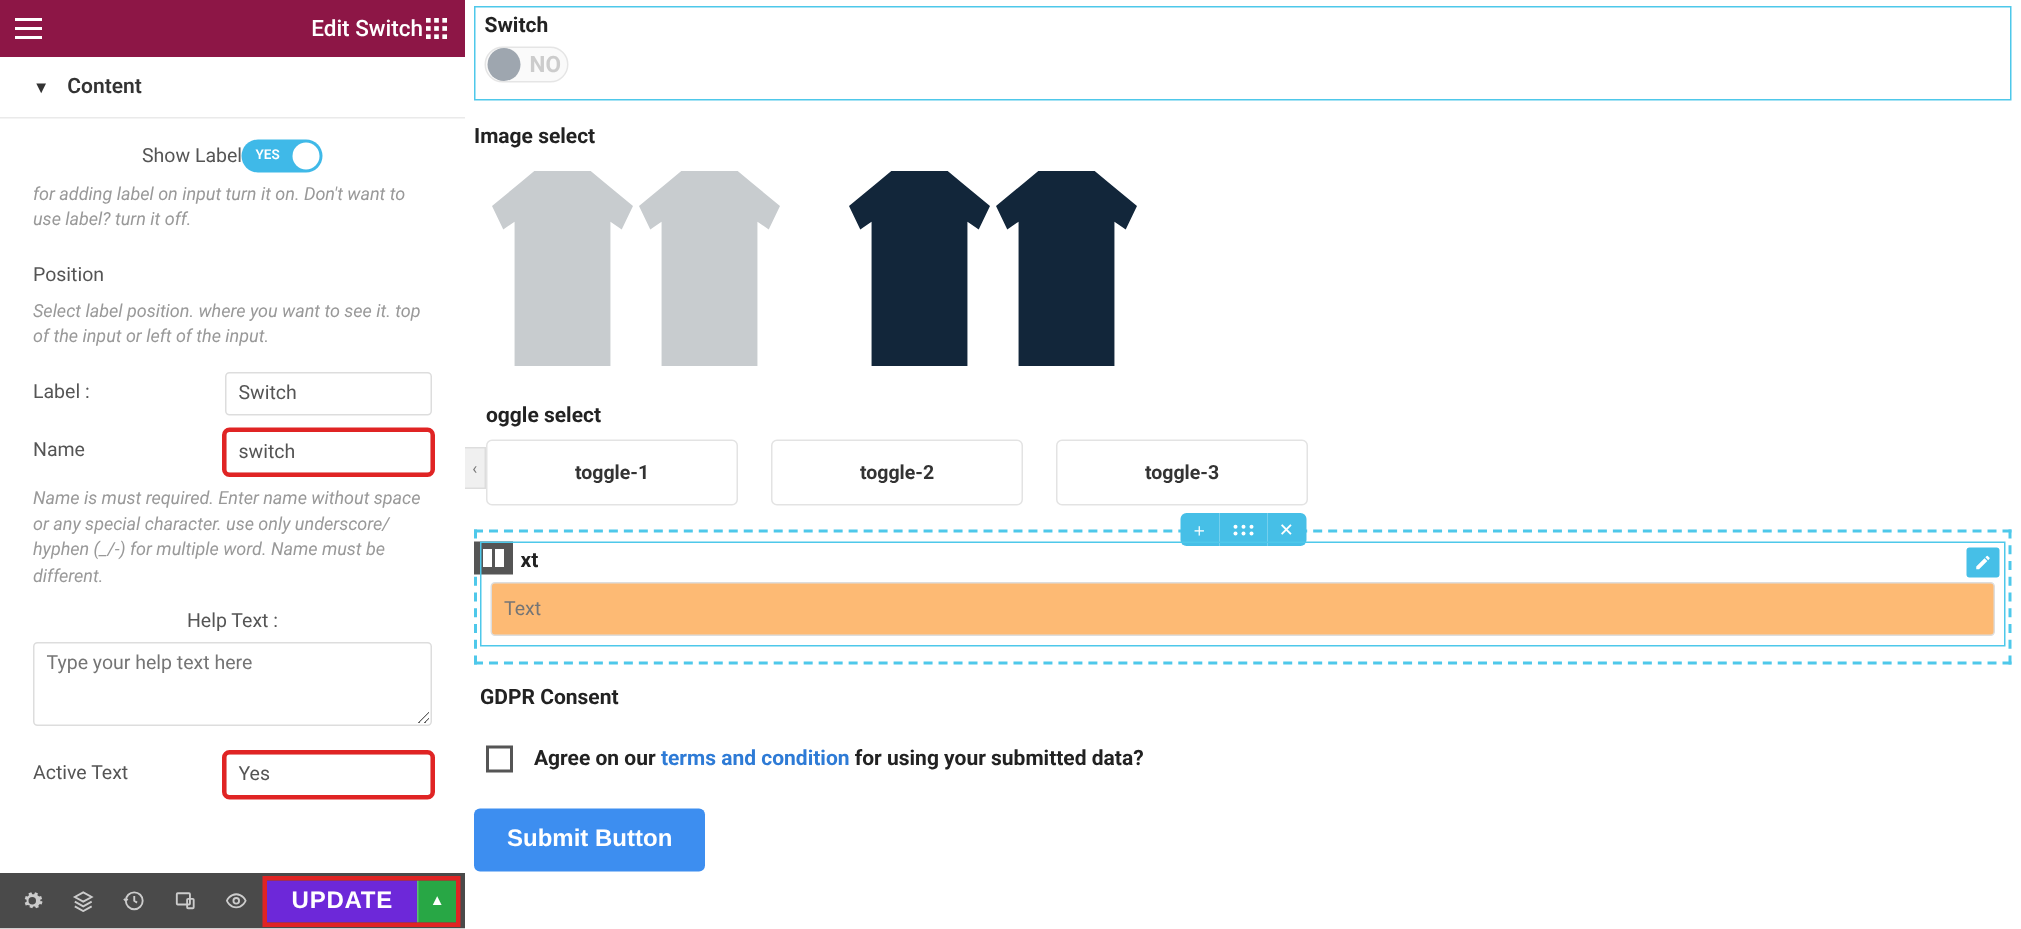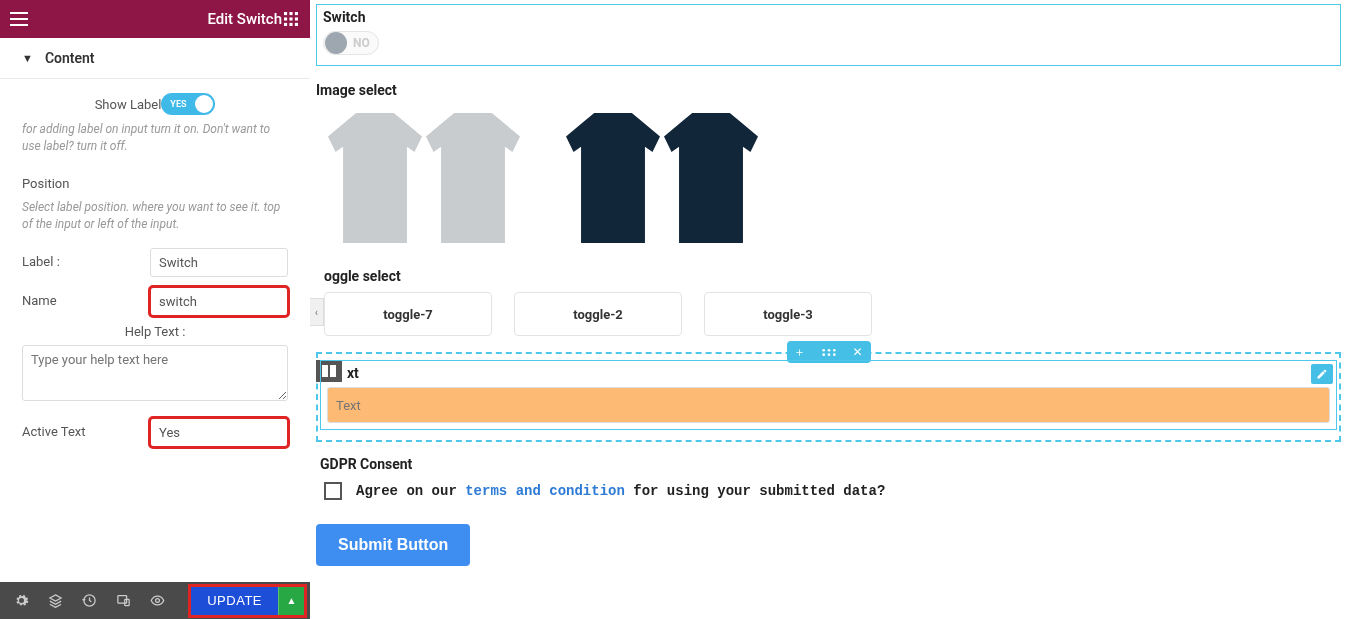--- a/index.html
+++ b/index.html
@@ -38,33 +38,33 @@
 .sel-wrap::after { content: "▾"; position: absolute; right: 8px; top: 6px; color: #777; pointer-events: none; font-size: 11px; }
 
 .red-outline { outline: 3px solid #e02424; outline-offset: -1px; }
 textarea { height: 56px; resize: both; }
 
 
 .sb-footer { background: #4a4a4a; height: 37px; display: flex; align-items: center; padding: 0 6px; gap: 4px; }
 .ft-ic { width: 30px; height: 28px; display: flex; align-items: center; justify-content: center; color: #ddd; cursor: pointer; }
 .ft-ic svg { width: 15px; height: 15px; }
 .update-wrap { margin-left: auto; display: flex; outline: 3px solid #e02424; }
-.update-btn { background: #1d4ed8; color: #fff; border: none; padding: 0 16px; height: 28px; font-size: 13px; font-weight: 400; letter-spacing: 0.5px; cursor: pointer; }
+.update-btn { background: #6d28d9; color: #fff; border: none; padding: 0 16px; height: 28px; font-size: 16px; font-weight: 700; letter-spacing: 0.5px; cursor: pointer; }
 .update-dd { background: #28a745; color: #fff; border: none; border-left: 1px solid rgba(255,255,255,0.25); width: 26px; height: 28px; cursor: pointer; font-size: 10px; }
 
 
 .canvas { flex: 1; background: #fff; padding: 4px 6px; position: relative; overflow: hidden; }
 .blk { margin-bottom: 16px; }
 .blk-label { font-weight: 700; color: #222; font-size: 14px; margin-bottom: 6px; }
 
 
 .switch-block { border: 1px solid #4ec8ea; padding: 4px 6px 8px; }
 .sw-pill { width: 56px; height: 24px; border-radius: 12px; border: 1px solid #e5e5e5; display: inline-flex; align-items: center; position: relative; background: #fafafa; }
 .sw-pill .k { width: 22px; height: 22px; border-radius: 50%; background: #9ea6af; margin-left: 1px; }
-.sw-pill .t { color: #ccc; font-size: 12px; font-weight: 700; margin-left: 6px; }
+.sw-pill .t { color: #ccc; font-size: 15px; font-weight: 700; margin-left: 6px; }
 
 
 .img-row { display: flex; gap: 22px; }
 .thumb { width: 216px; height: 148px; display: flex; align-items: center; justify-content: center; gap: 4px; }
 .shirt { width: 94px; height: 130px; clip-path: polygon(30% 0,70% 0,80% 6%,100% 18%,92% 30%,84% 26%,84% 100%,16% 100%,16% 26%,8% 30%,0 18%,20% 6%); }
 .shirt.gray { background: #c8cccf; }
 .shirt.navy { background: #12263a; }
 
 
 .collapse-handle { position: absolute; left: 0; top: 298px; width: 14px; height: 28px; background: #f0f0f0; border: 1px solid #ddd; border-left: none; display: flex; align-items: center; justify-content: center; color: #777; font-size: 11px; cursor: pointer; }
@@ -85,22 +85,22 @@
 .col-handle svg { width: 14px; height: 12px; }
 
 .text-inner { border: 1px solid #4ec8ea; margin-top: 6px; padding: 4px 6px 6px; position: relative; }
 .edit-pencil { position: absolute; right: 3px; top: 3px; background: #46bfe7; color: #fff; width: 22px; height: 20px; display: flex; align-items: center; justify-content: center; cursor: pointer; border-radius: 2px; }
 .edit-pencil svg { width: 12px; height: 12px; }
 .text-inner .lbl { font-weight: 700; color: #222; font-size: 14px; margin-left: 20px; }
 .text-inner input { margin-top: 6px; height: 36px; background: #fdba74; }
 
 
 .gdpr { padding-left: 4px; }
-.gdpr .head { font-weight: 700; color: #222; font-size: 14px; margin-bottom: 10px; }
-.gdpr-line { display: flex; align-items: center; gap: 14px; padding-left: 4px; font-family: Liberation Mono, monospace; }
+.gdpr .head { font-weight: 700; color: #222; font-size: 14px; margin-bottom: 24px; }
+.gdpr-line { display: flex; align-items: center; gap: 14px; padding-left: 4px; }
 .cb { width: 18px; height: 18px; border: 2px solid #555; background: #fff; cursor: pointer; }
 .consent-text { font-weight: 700; color: #222; font-size: 14px; }
 .consent-text a { color: #2e7bd6; text-decoration: none; }
 
 
 .submit-row { display: flex; margin-top: 24px; }
 .submit-btn { background: #3d8ef0; color: #fff; border: none; border-radius: 4px; padding: 12px 22px; font-weight: 700; font-size: 16px; cursor: pointer; }
 </style>
 </head>
 <body>
@@ -153,20 +153,21 @@
 
     <div class="two-col">
       <div class="lbl">Label :</div>
       <div class="ctl"><input type="text" value="Switch" style=""></div>
     </div>
 
     <div class="two-col" style="margin-top:10px;">
       <div class="lbl">Name</div>
       <div class="ctl"><input type="text" class="red-outline" value="switch" style=""></div>
     </div>
+    <div class="help-txt">Name is must required. Enter name without space or any special character. use only underscore/ hyphen (_/-) for multiple word. Name must be different.</div>
 
     <div class="row">
       <div class="label-line">
           <span>Help Text :</span>
         </div>
       <textarea placeholder="Type your help text here" style=""></textarea>
     </div>
 
     <div class="two-col" style="margin-top:8px;">
       <div class="lbl">Active Text</div>
@@ -232,21 +233,21 @@
         <div class="shirt navy"></div>
       </div>
     </div>
   </div>
 
   <div class="collapse-handle">‹</div>
 
   <div class="blk">
     <div class="blk-label" style="margin-left:8px;">oggle select</div>
     <div class="tg-row" style="margin-left:8px;">
-      <div class="tg-btn">toggle-7</div>
+      <div class="tg-btn">toggle-1</div>
       <div class="tg-btn">toggle-2</div>
       <div class="tg-btn">toggle-3</div>
     </div>
   </div>
 
   <div class="text-container">
     <div class="handle-bar">
       <button class="hb-btn">＋</button>
       <button class="hb-btn mid">
           <svg viewBox="0 0 18 10" width="16" height="10">

